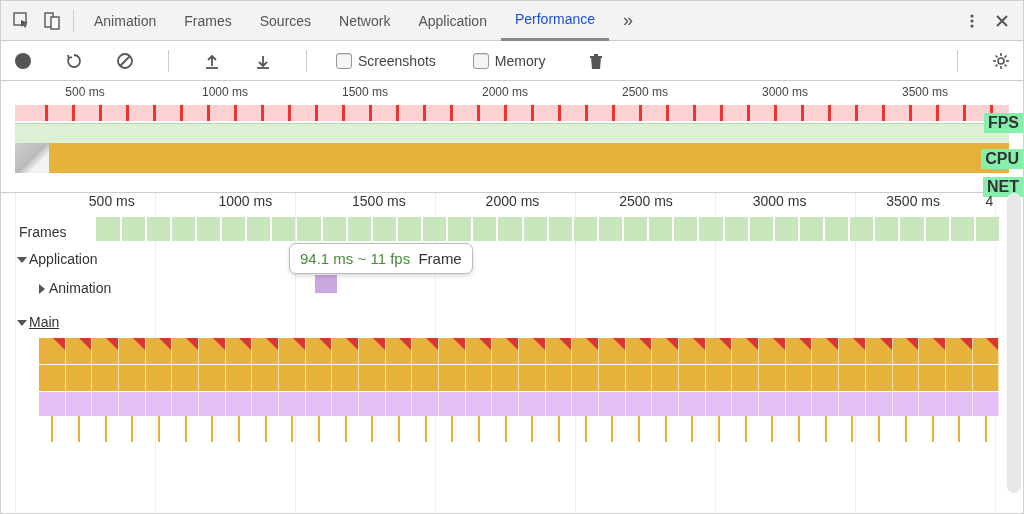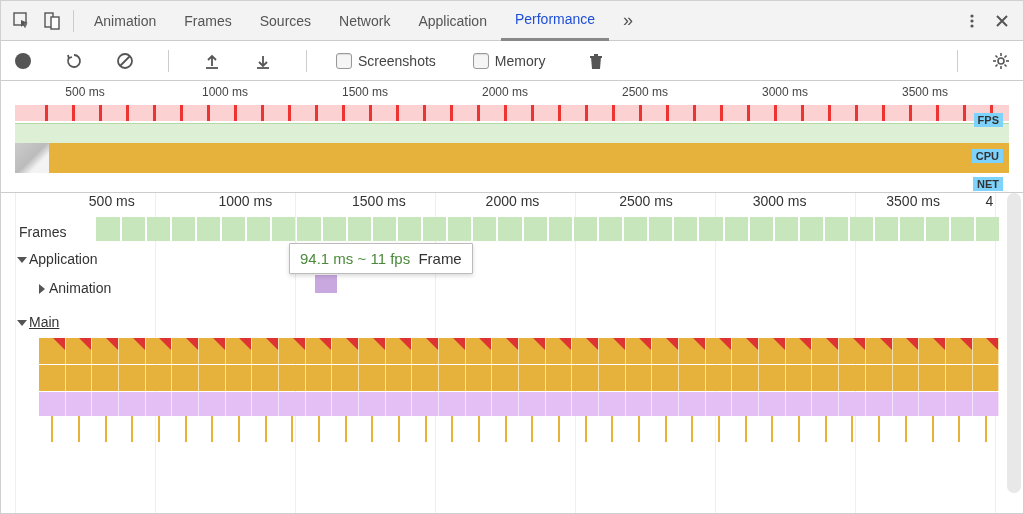--- a/index.html
+++ b/index.html
@@ -30,21 +30,21 @@
   
   .overview { position:relative; height:112px; border-bottom:1px solid #ccc; padding:4px 14px 0 14px; }
   .ov-ruler { display:flex; height:18px; font-size:12px; color:#444; }
   .ov-ruler span { width:140px; text-align:center; }
   .ov-red { height:16px; background:#fbd1d1; position:relative; margin-top:2px; }
   .ov-red .tick { position:absolute; top:0; bottom:0; width:3px; background:#e33; }
   .ov-green { height:20px; background:#ddf0d5; margin-top:2px; border-top:1px solid #b5d9a6; }
   .ov-yellow { height:30px; background:#e7b23c; position:relative; }
   .ov-yellow::before{content:"";position:absolute;left:0;top:0;width:34px;height:100%;
      background:linear-gradient(135deg,#ccc 0%, #bbb 50%, #f3f3f3 70%);}
-  .ov-label { position:absolute; right:20px; font-size:11px; color:#333; font-weight:600; background:#7dd3fc; padding:1px 4px;}
+  .ov-label { position:absolute; right:0; font-size:16px; color:#333; font-weight:600; background:#86efac; padding:1px 4px;}
   
   .detail { position:relative; height:320px; overflow:hidden; padding-left:14px; padding-right:24px;}
   .det-ruler { display:flex; height:22px; font-size:14px; color:#333; font-weight:500;}
   .det-ruler span { width:140px; text-align:center; }
   .lane-hdr { font-size:14px; color:#333; font-weight:500; padding:2px 0 2px 4px;}
   .tri { display:inline-block; width:0;height:0;border-left:6px solid #555;border-top:5px solid transparent;border-bottom:5px solid transparent; margin-right:4px; transform: translateY(1px);}
   .tri.down { transform: rotate(90deg) translateX(1px);}
   .frames-row { display:flex; height:24px; gap:2px; margin:2px 0 8px 96px;}
   .frames-row .f { flex:1; background:#c7e6bc; }
   .interactions-block{height:26px;}
@@ -56,21 +56,21 @@
   .flame1 .cell::before{content:"";position:absolute;top:0;right:0;width:0;height:0;
      border-top:12px solid #d33; border-left:12px solid transparent;}
   .flame2 { height:26px; background:#e7b23c; margin-left:24px; margin-top:1px; display:flex;}
   .flame2 .cell{flex:1;border-right:1px solid rgba(255,255,255,.6);}
   .flame3 { height:24px; background:#e3bff5; margin-left:24px; margin-top:1px; display:flex;}
   .flame3 .cell{flex:1;border-right:1px solid rgba(255,255,255,.6);}
   .sticks { height:30px; margin-left:24px; display:flex;}
   .sticks .s { flex:1; display:flex; justify-content:center;}
   .sticks .s span{width:2px;height:26px;background:#e7b23c;}
   
-  .tooltip { position:absolute; left:288px; top:50px; background:#fff; border:1px solid #bbb; border-radius:1px;
+  .tooltip { position:absolute; left:288px; top:50px; background:#fff; border:1px solid #bbb; border-radius:7px;
     padding:6px 10px; box-shadow:0 2px 4px rgba(0,0,0,.15); font-size:15px; color:#333;}
   .tooltip .fps{color:#4a8a3b;}
   
   .gridlines{position:absolute;left:14px;right:24px;top:0;bottom:0;
      background-image:linear-gradient(to right,#eee 1px,transparent 1px);
      background-size:140px 100%; z-index:-1;}
   .scrollbar{position:absolute;right:2px;top:0;width:14px;height:300px;background:#e8e8e8;border-radius:7px;}
   svg{display:block;}
 </style>
 </head>

